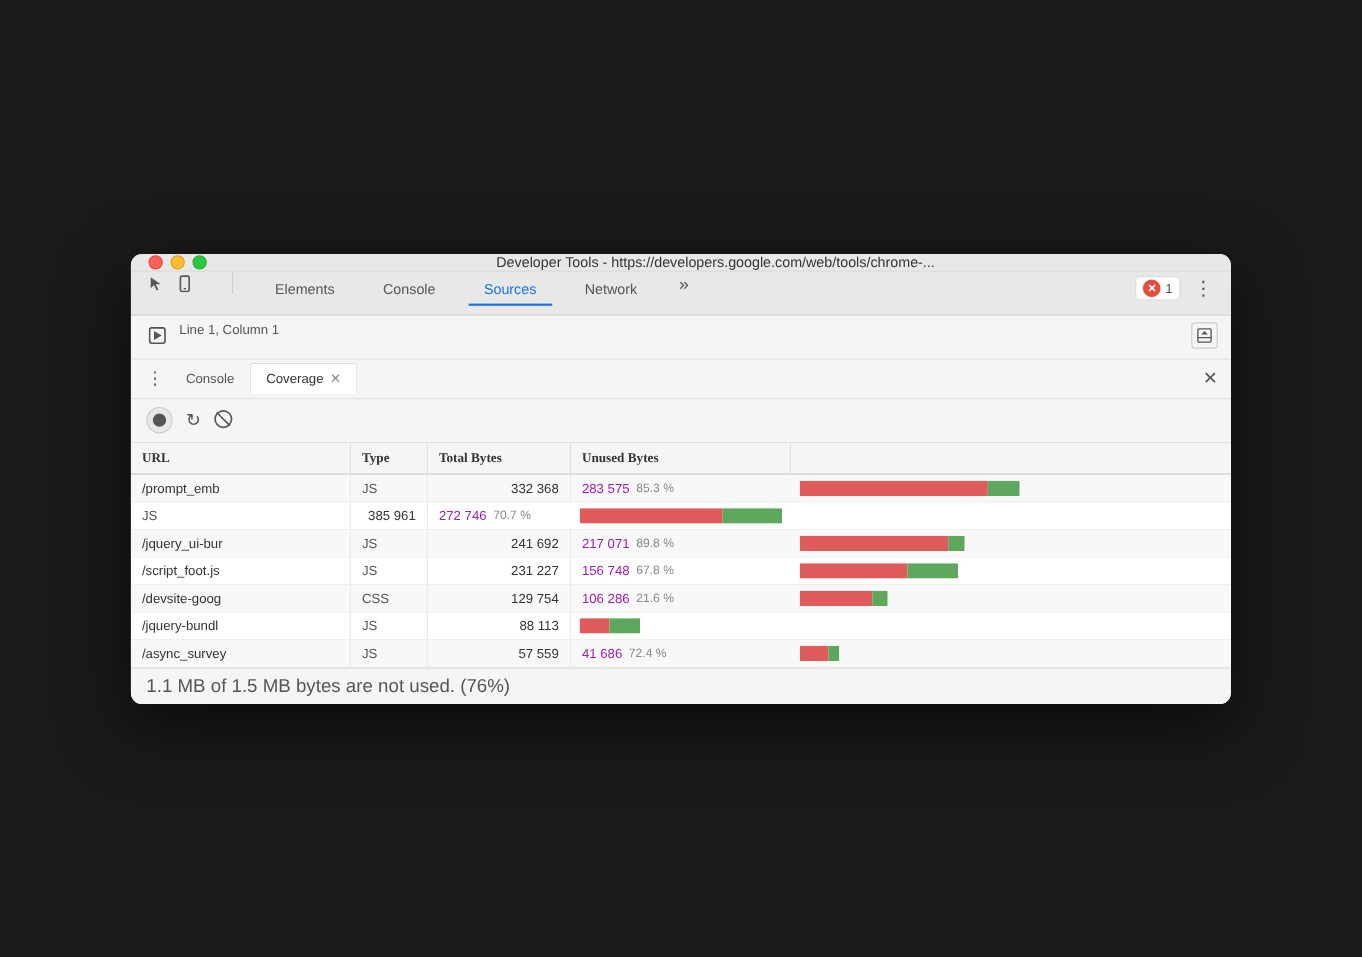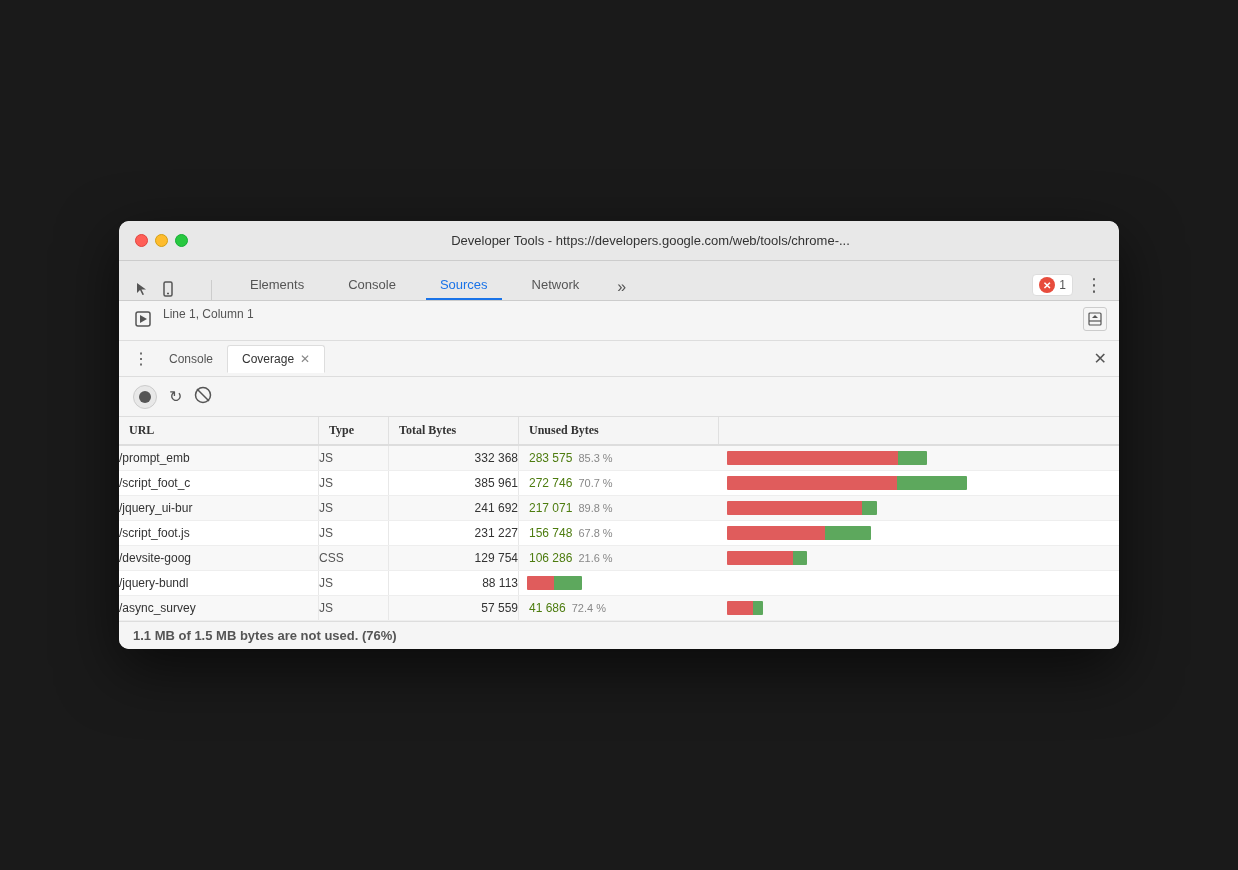--- a/index.html
+++ b/index.html
@@ -17,21 +17,21 @@
       background: #f0f0f0;
       border-radius: 10px;
       box-shadow: 0 20px 60px rgba(0,0,0,0.6);
       overflow: hidden;
     }
 
     
     .title-bar {
       background: #e8e8e8;
       border-bottom: 1px solid #ccc;
-      padding: 12px 16px;
+      padding: 0 16px;
       display: flex;
       align-items: center;
       gap: 10px;
       border-radius: 10px 10px 0 0;
     }
 
     .traffic-lights {
       display: flex;
       gap: 7px;
     }
@@ -52,21 +52,21 @@
       font-size: 13px;
       color: #333;
       font-weight: 500;
     }
 
     
     .tab-bar {
       background: #e8e8e8;
       border-bottom: 1px solid #ccc;
       display: flex;
-      align-items: flex-end;
+      align-items: flex-start;
       padding: 0 12px;
       height: 40px;
       gap: 16px;
     }
 
     .tab-bar-icon {
       display: flex;
       align-items: center;
       gap: 4px;
       margin-right: 8px;
@@ -323,21 +323,21 @@
       display: grid;
       grid-template-columns: 200px 70px 130px 200px 1fr;
       border-bottom: 1px solid #eee;
       align-items: center;
     }
 
     .table-row:nth-child(odd) { background: #f8f8f8; }
     .table-row:nth-child(even) { background: white; }
 
     .td {
-      padding: 5px 0;
+      padding: 5px 10px;
       color: #333;
       font-size: 12px;
       border-right: 1px solid #e8e8e8;
       white-space: nowrap;
       overflow: hidden;
       text-overflow: ellipsis;
     }
 
     .td:last-child { border-right: none; }
 
@@ -348,21 +348,21 @@
     }
 
     .unused-cell {
       display: flex;
       align-items: center;
       gap: 6px;
       padding: 5px 10px;
     }
 
     .unused-num {
-      color: #4d7c0f;
+      color: #a21caf;
     }
 
     .unused-pct {
       color: #888;
       font-size: 11px;
     }
 
     .bar-cell {
       padding: 5px 8px;
       display: flex;
@@ -377,23 +377,22 @@
     }
 
     .bar-used { background: #5da85d; }
     .bar-unused { background: #e05c5c; }
 
     
     .coverage-footer {
       background: #f5f5f5;
       border-top: 1px solid #ddd;
       padding: 6px 14px;
-      font-size: 13px;
-      color: #555;
-      font-weight: bold;
+      font-size: 17px;
+      color: #555;
     }
   </style>
 </head>
 <body>
 
 <div class="window">
 
   <div class="title-bar">
     <div class="traffic-lights">
       <div class="traffic-light red"></div>
@@ -490,21 +489,20 @@
             <span class="unused-pct">85.3 %</span>
           </div>
           <div class="bar-cell">
             <div class="bar-track" style="width: 200px;">
               <div class="bar-unused" style="width: 85.3%;"></div>
               <div class="bar-used" style="width: 14.7%;"></div>
             </div>
           </div>
         </div>
         <div class="table-row">
-          <div class="td">/script_foot_c</div>
           <div class="td type">JS</div>
           <div class="td right">385 961</div>
           <div class="unused-cell">
             <span class="unused-num">272 746</span>
             <span class="unused-pct">70.7 %</span>
           </div>
           <div class="bar-cell">
             <div class="bar-track" style="width: 240px;">
               <div class="bar-unused" style="width: 70.7%;"></div>
               <div class="bar-used" style="width: 29.3%;"></div>

